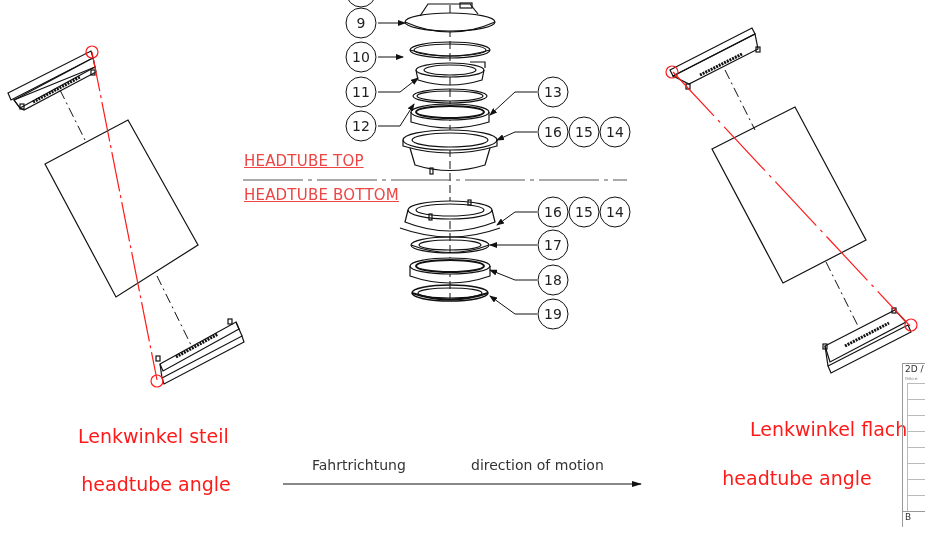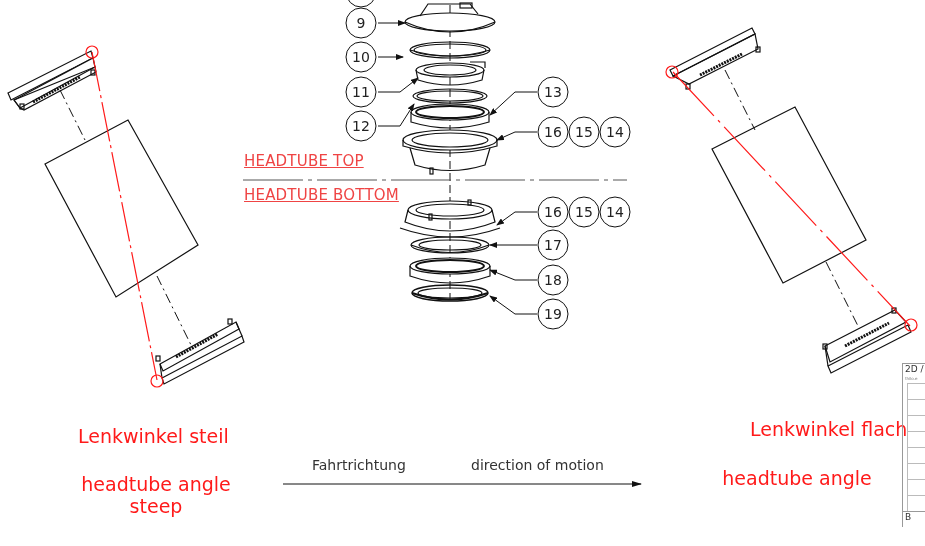--- a/index.html
+++ b/index.html
@@ -208,21 +208,20 @@
 
   <line x1="283" y1="484" x2="641" y2="484" stroke="#111" stroke-width="1" marker-end="url(#arrowhead)"></line>
 </svg>
 
 <div class="lbl sect-lbl" style="left:244px; top:152px;">HEADTUBE TOP</div>
 <div class="lbl sect-lbl" style="left:244px; top:186px;">HEADTUBE BOTTOM</div>
 
 <div class="lbl red-lbl" style="left:78px; top:425px;">Lenkwinkel steil</div>
 <div class="lbl red-lbl" style="left:70px; top:473px; width:172px;">
   <div>headtube angle</div>
-  <div>steep</div>
 </div>
 
 <div class="lbl red-lbl" style="left:750px; top:418px;">Lenkwinkel flach</div>
 <div class="lbl red-lbl" style="left:711px; top:467px; width:172px;">
   <div>headtube angle</div>
 </div>
 
 <div class="lbl black-lbl" style="left:312px; top:457px;">Fahrtrichtung</div>
 <div class="lbl black-lbl" style="left:471px; top:457px;">direction of motion</div>
 

